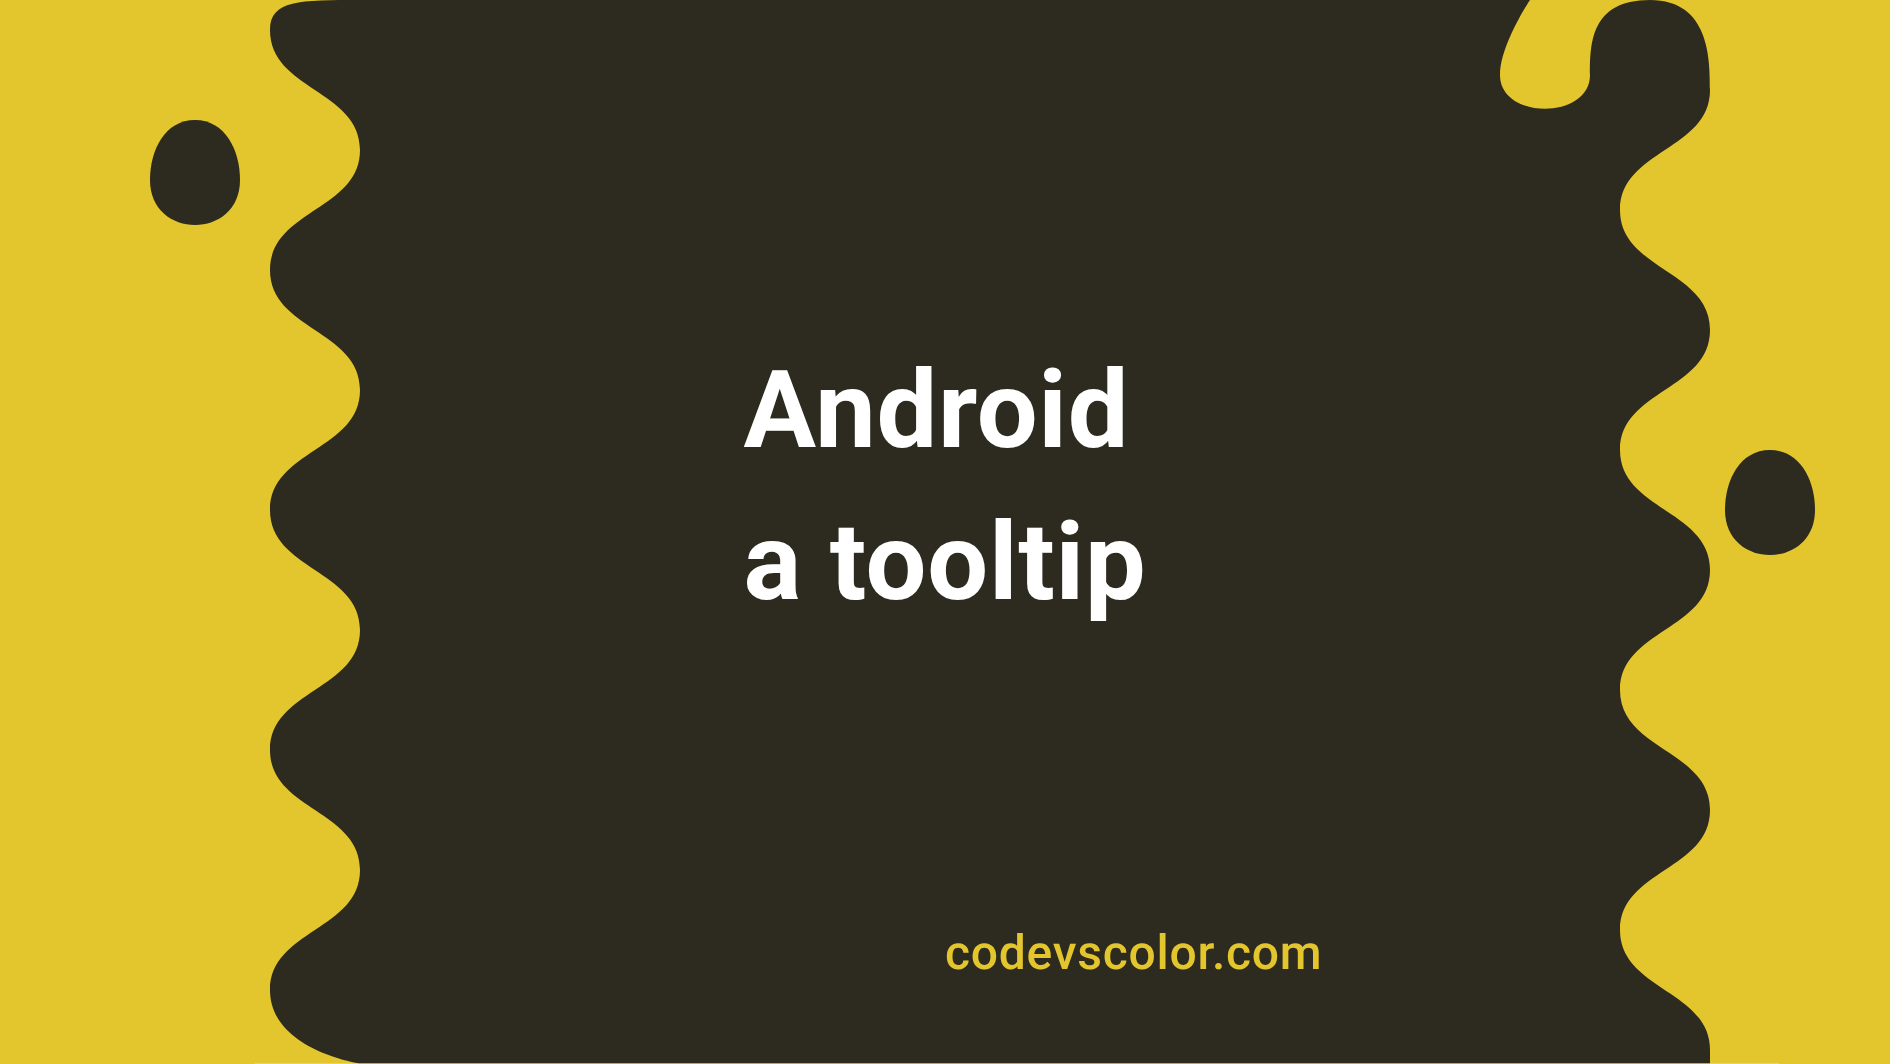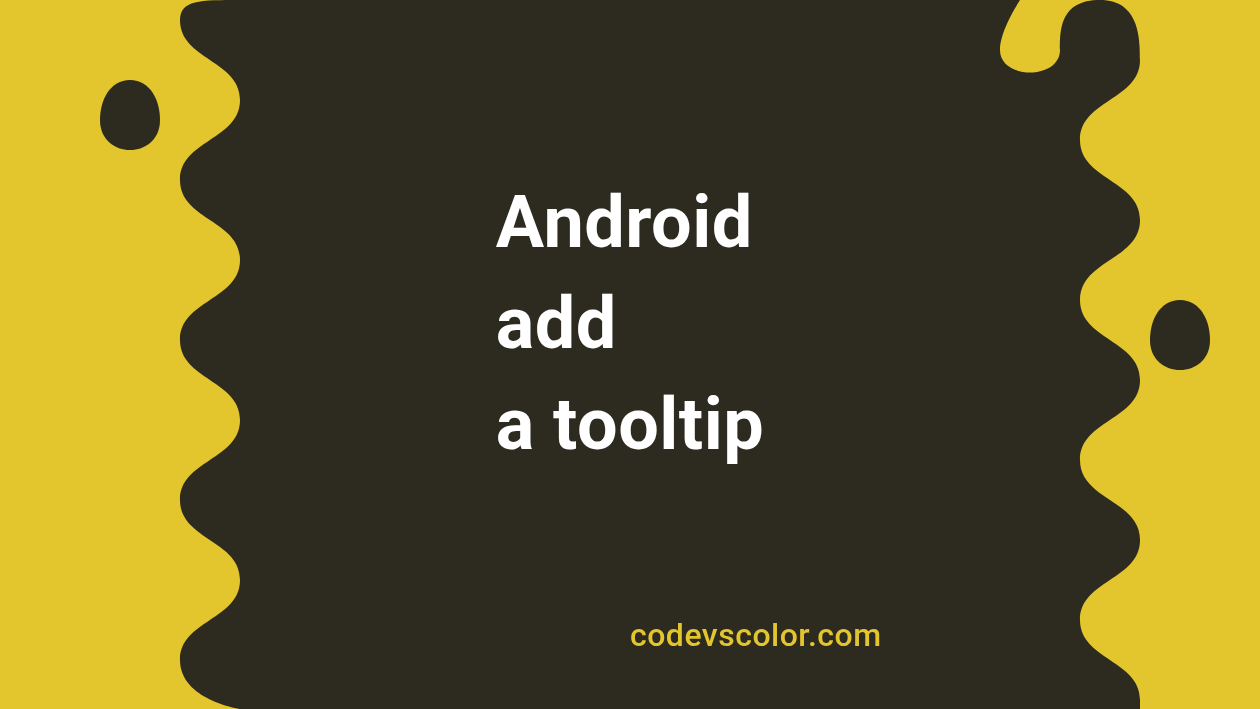--- a/index.html
+++ b/index.html
@@ -108,18 +108,17 @@
       C 1150 380 1210 380 1210 340
       C 1210 320 1200 300 1180 300
       Z
     "></path>
   </svg>
 </div>
 
 <div class="content">
   <div class="title">
     <div>Android</div>
-    <div>add</div>
     <div>a tooltip</div>
   </div>
 </div>
 
 <div class="attribution">codevscolor.com</div>
 
 </body></html>

